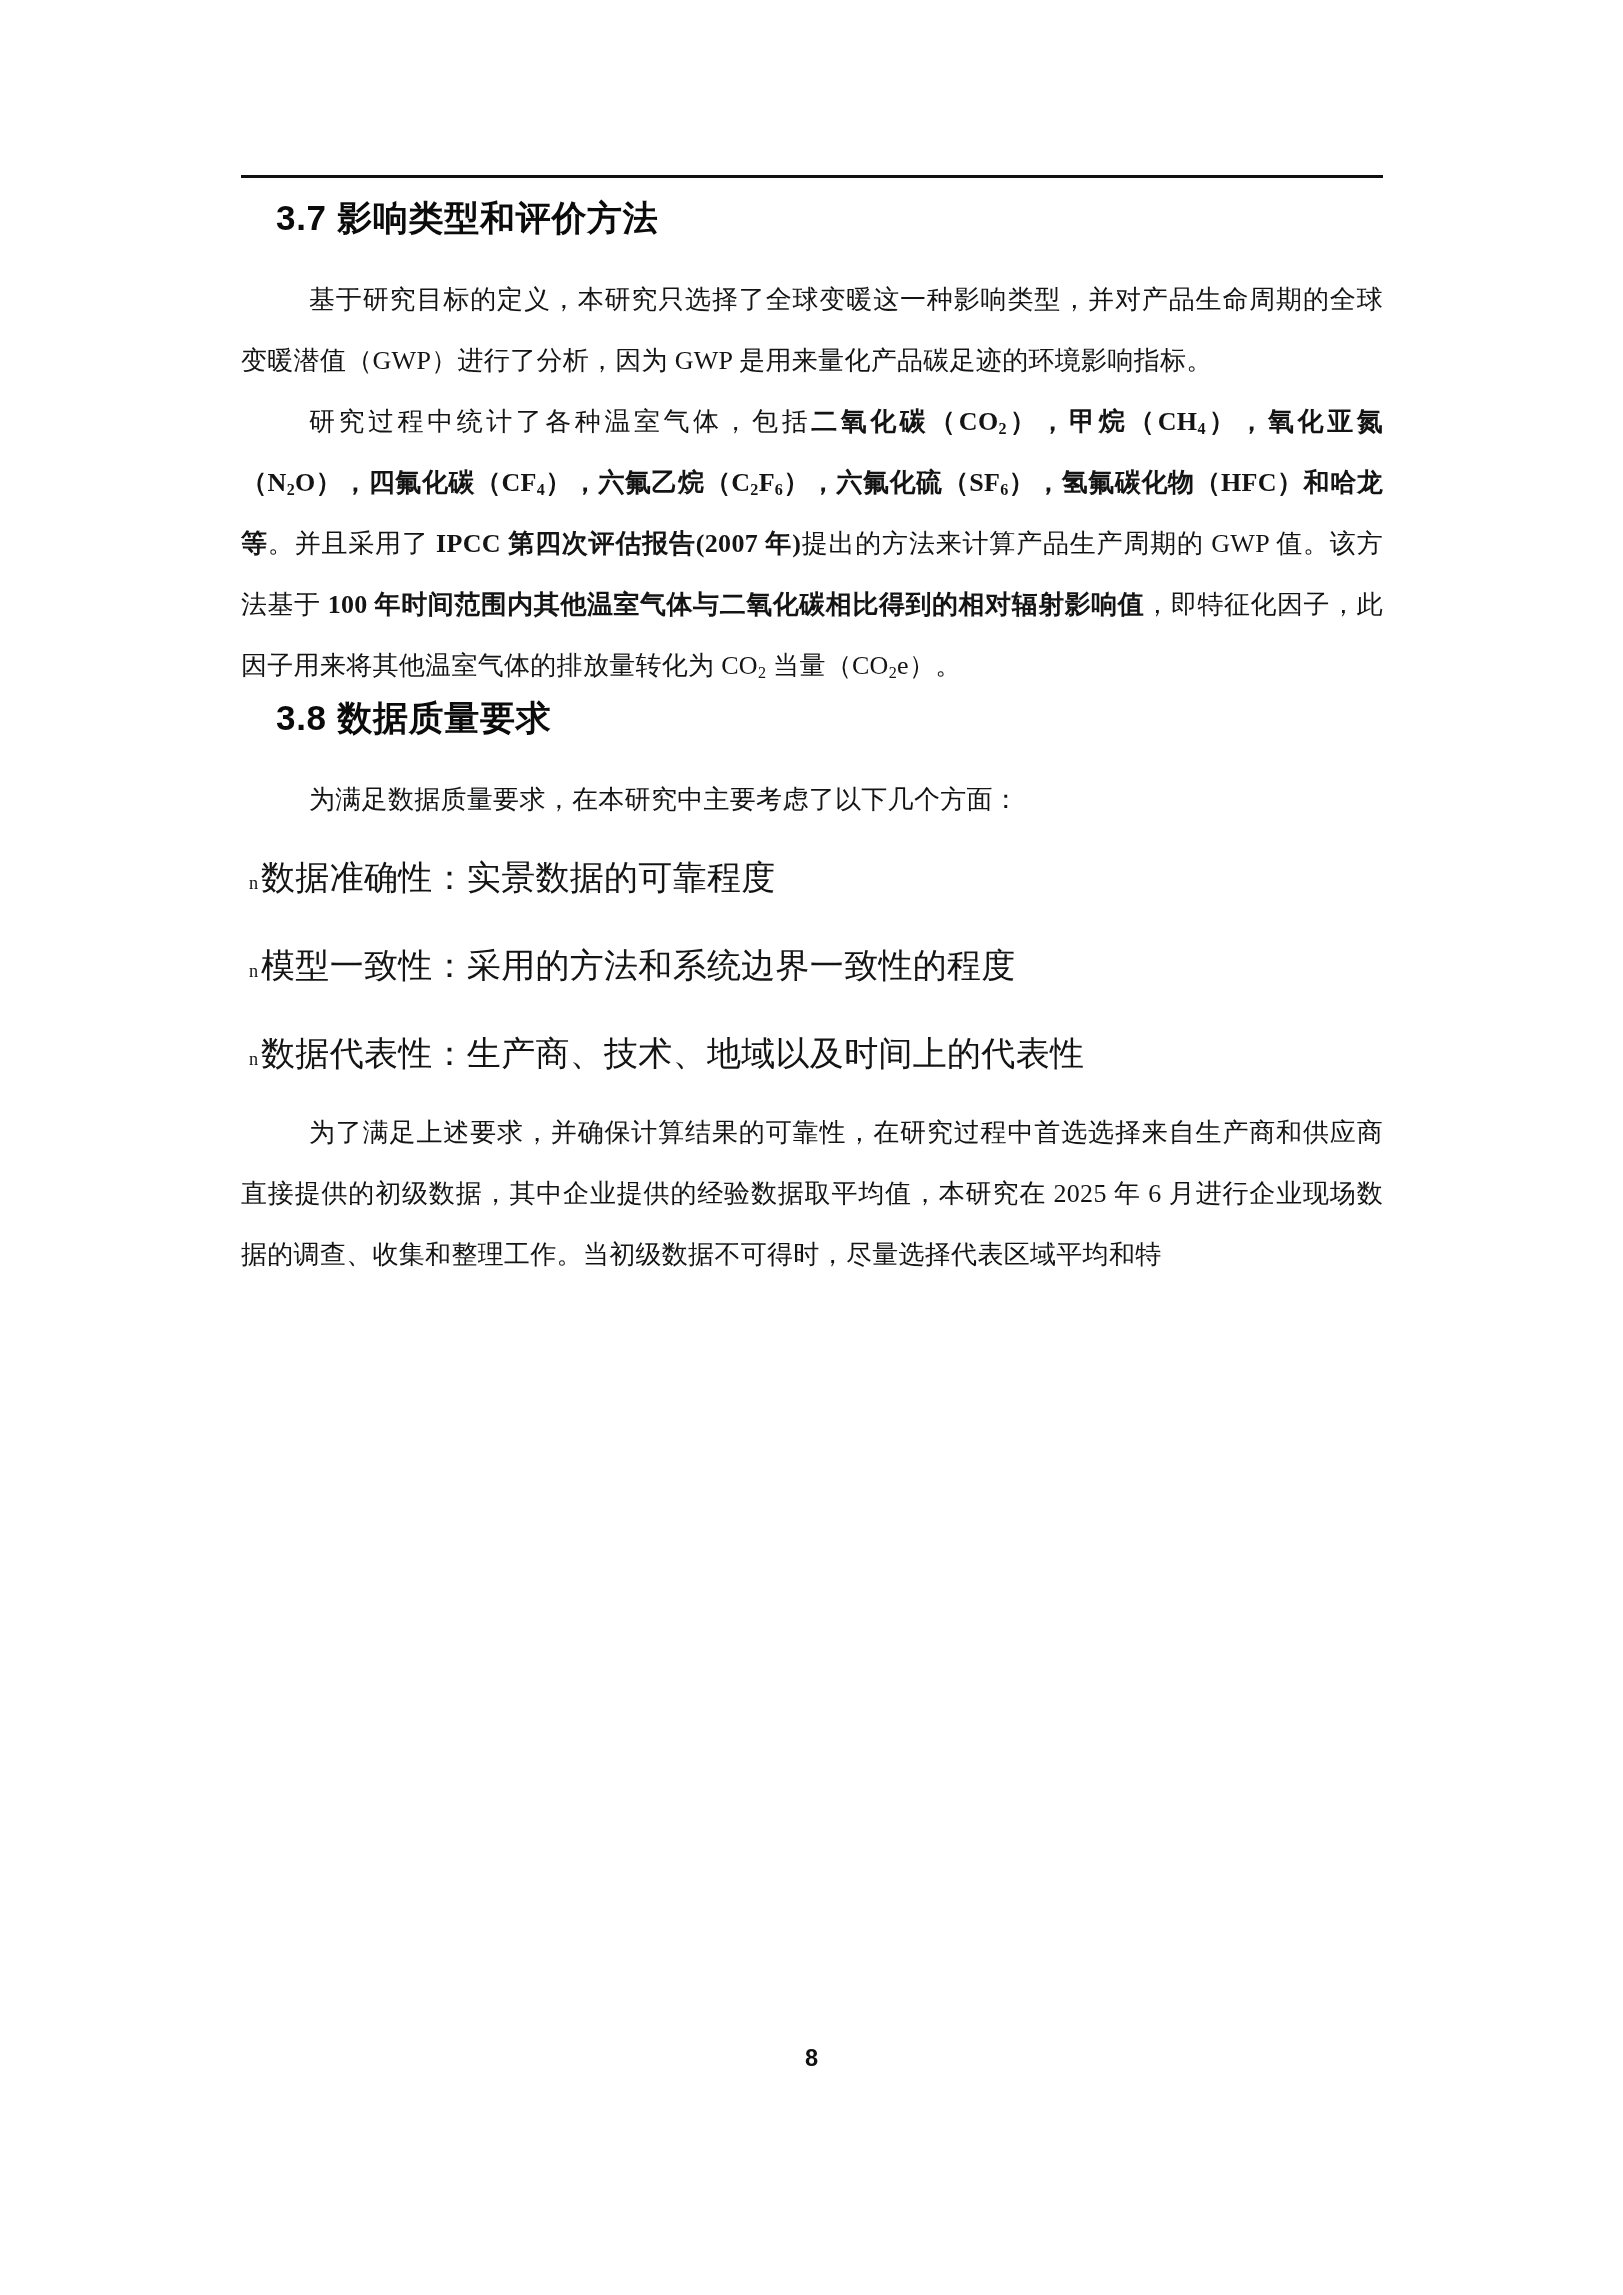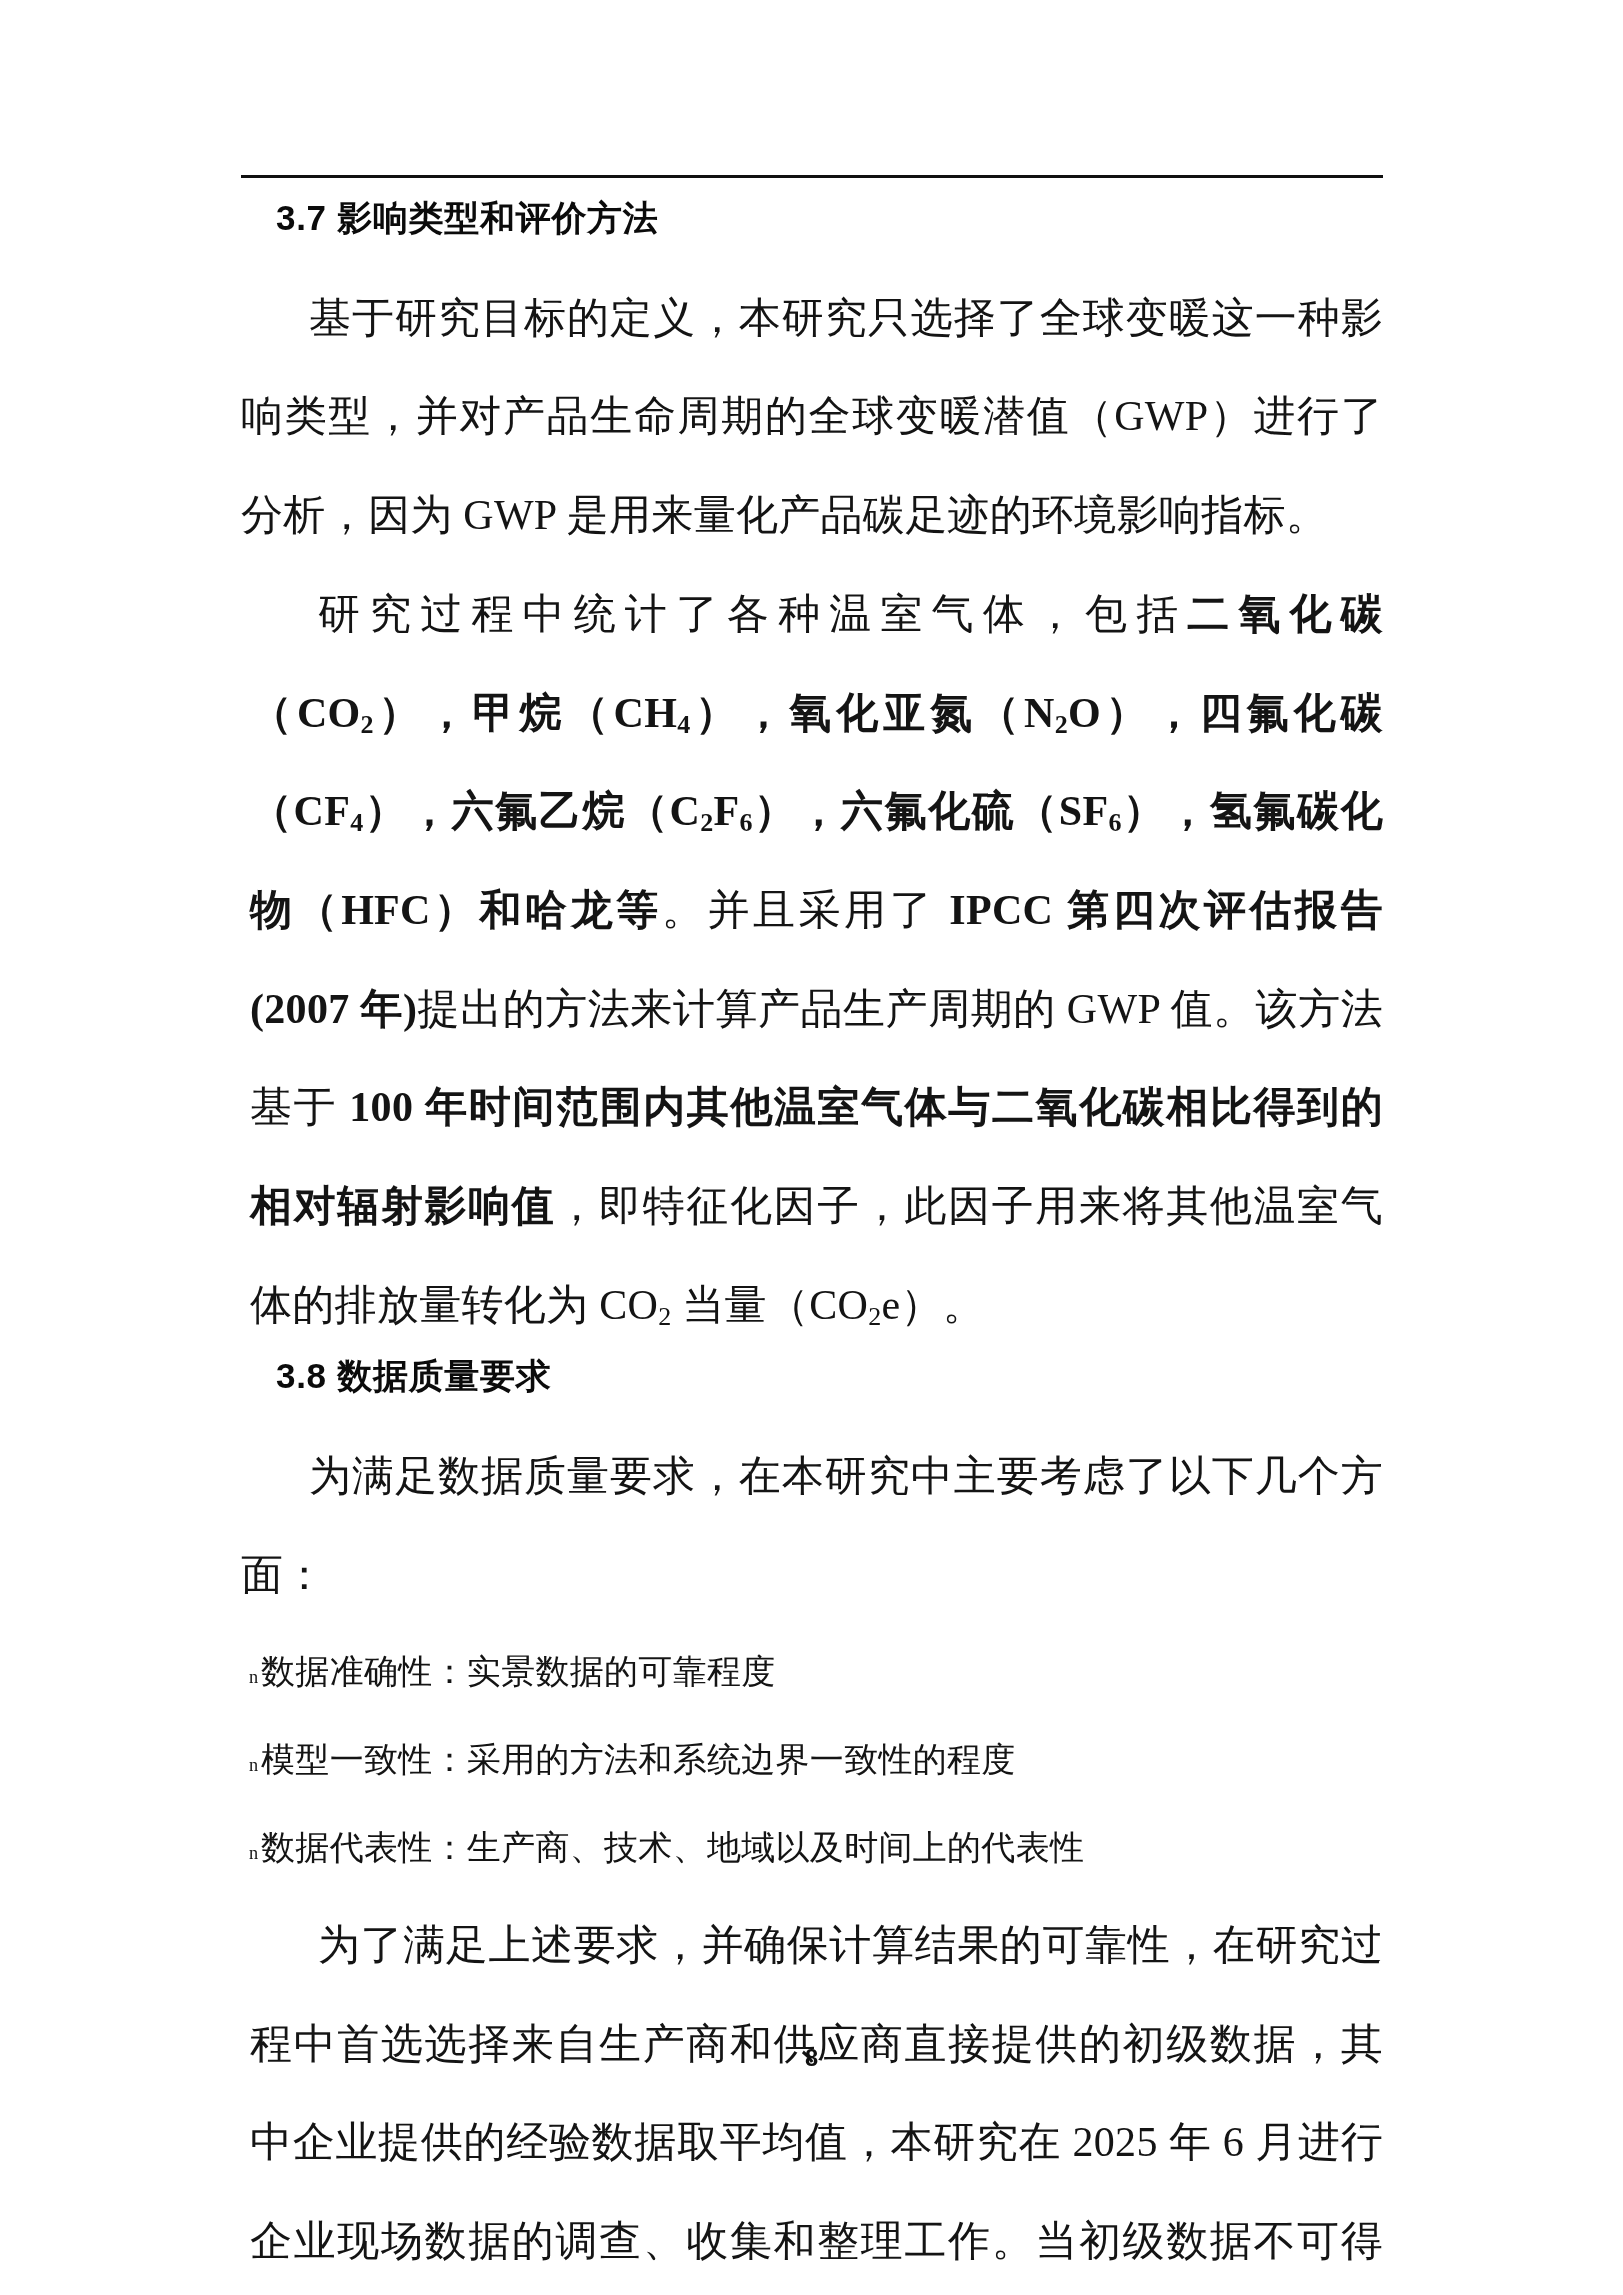--- a/index.html
+++ b/index.html
@@ -51,33 +51,33 @@
     padding: 0;
     letter-spacing: 0.7px;
     color: #0b0b0b;
     text-indent: 35px;
   }
 
   .h-37 { margin-top: 15.7px; }
   .h-38 { margin-top: 63px; }
 
   p.body-para {
-    font-size: 42px;
+    font-size: 26px;
     line-height: 2.35;
     margin: 0;
     padding: 0;
     text-indent: 68px;
     text-align: justify;
     text-justify: inter-ideograph;
     color: #141414;
     letter-spacing: 0.3px;
   }
 
   p.p-after-heading { margin-top: 29px; }
-  p.p-tight { margin-top: 0px; margin-left: 9px; }
+  p.p-tight { margin-top: 0px; }
 
   b, strong { font-weight: bold; letter-spacing: 0.3px; }
 
   sub {
     font-size: 0.62em;
     vertical-align: -0.22em;
     line-height: 0;
   }
 
   

